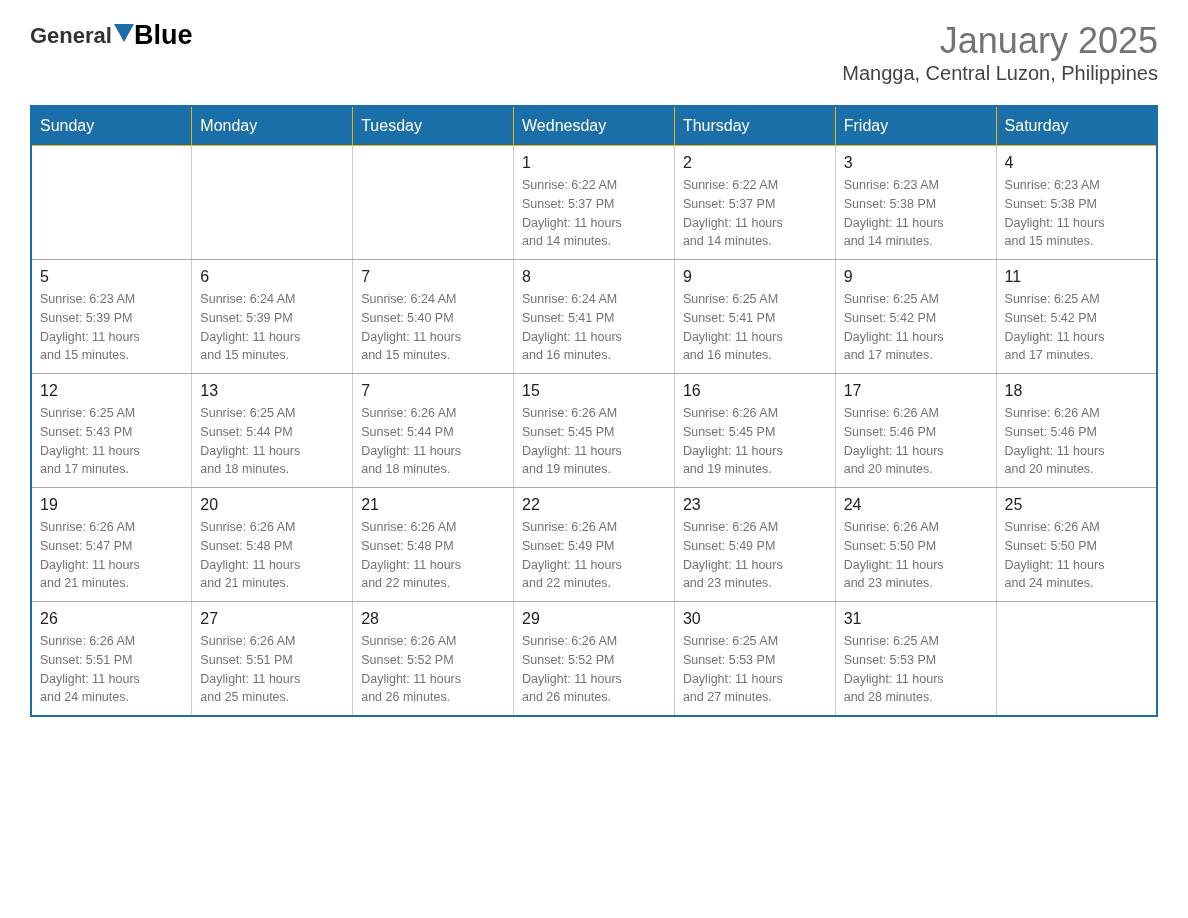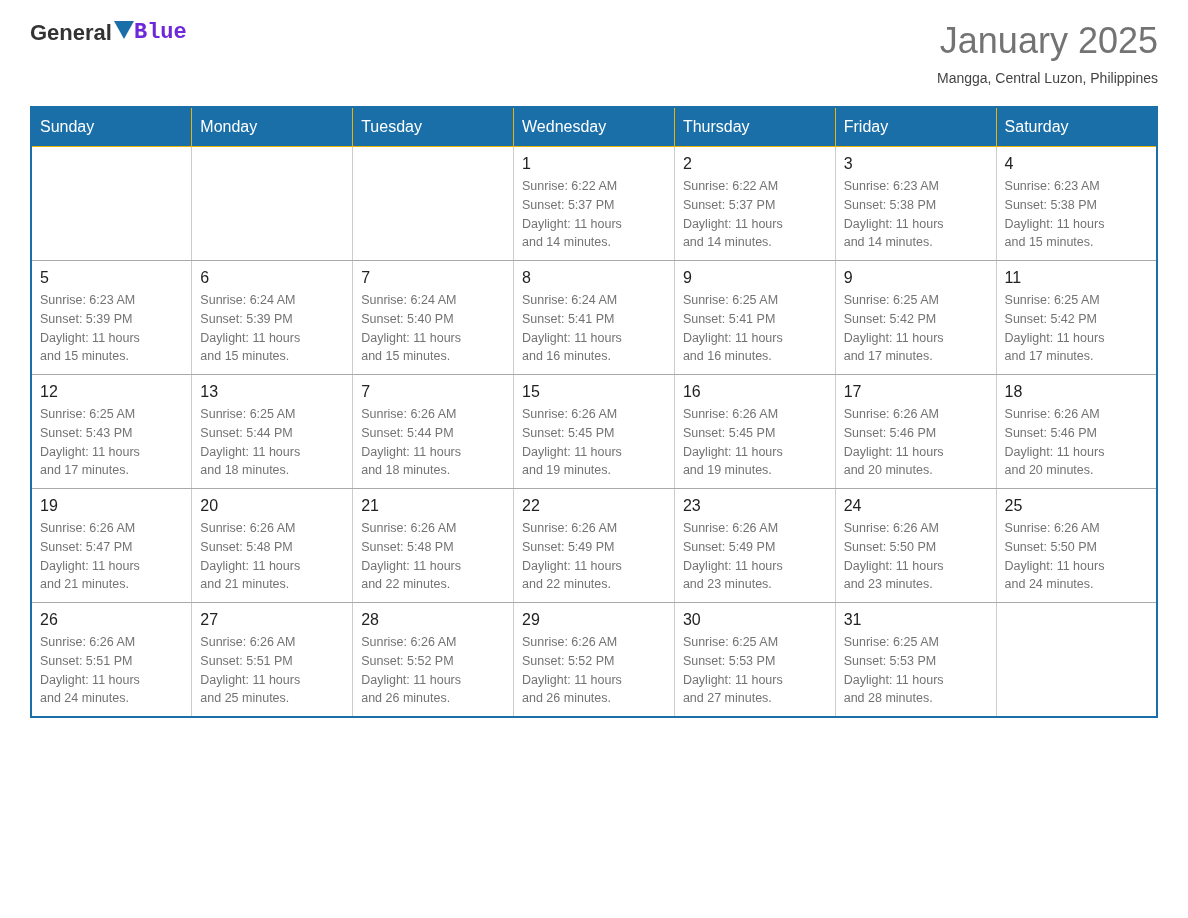--- a/index.html
+++ b/index.html
@@ -19,45 +19,44 @@
     .logo {
       display: flex;
       align-items: center;
     }
     .logo-text-general {
       font-size: 22px;
       font-weight: bold;
       color: #333;
     }
     .logo-text-blue {
-      font-size: 22px;
+      font-size: 27px;
       font-weight: bold;
-      color: #6d28d9;
-      font-family: Liberation Mono, monospace;
+      color: #000000;
     }
     .logo-wrapper {
       display: flex;
       flex-direction: row;
     }
     .logo-row1 {
       display: flex;
       align-items: center;
     }
     .title-section {
       text-align: right;
     }
     .month-title {
       font-size: 36px;
       font-weight: normal;
       color: #737373;
     }
     .location-title {
-      font-size: 14px;
+      font-size: 20px;
       color: #444;
-      margin-top: 8px;
+      margin-top: 0;
     }
     .calendar-table {
       width: 100%;
       border-collapse: collapse;
       border: 2px solid #1a6fa8;
     }
     .calendar-table th {
       background-color: #1a6fa8;
       color: #fff;
       padding: 10px 8px;

